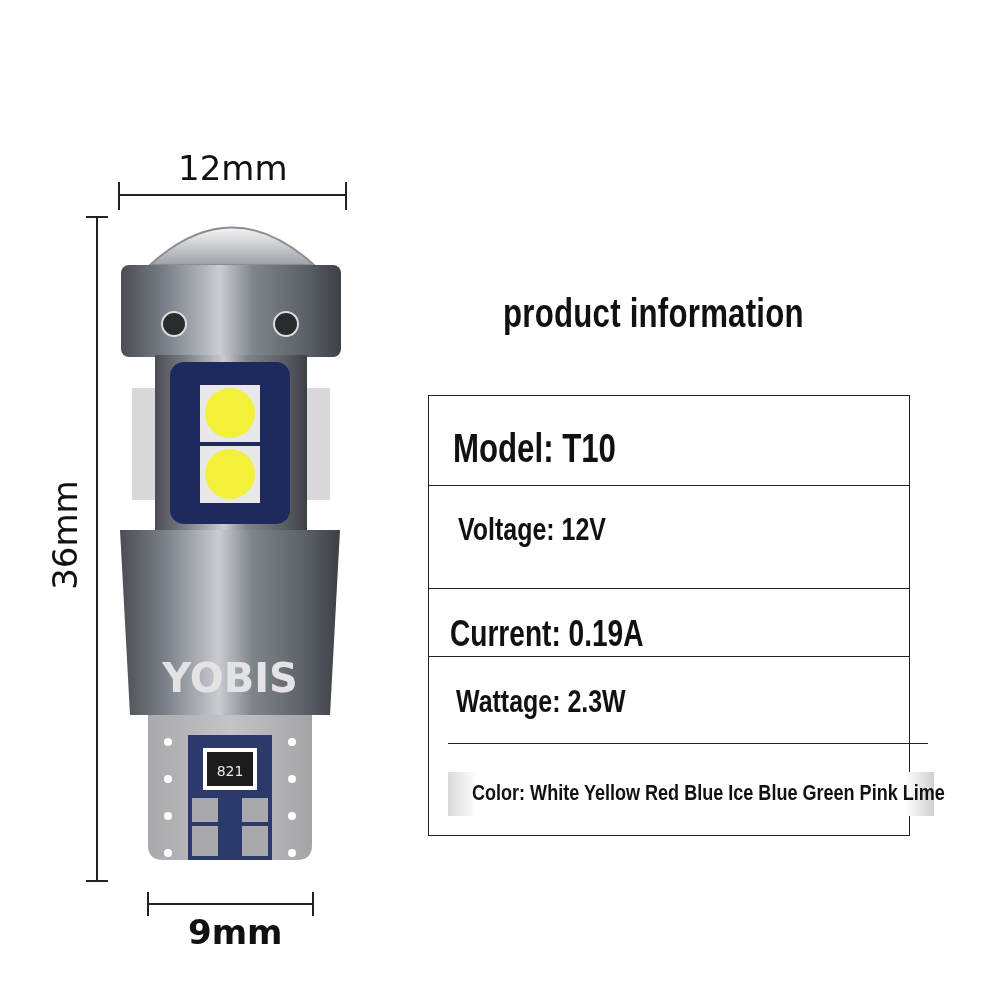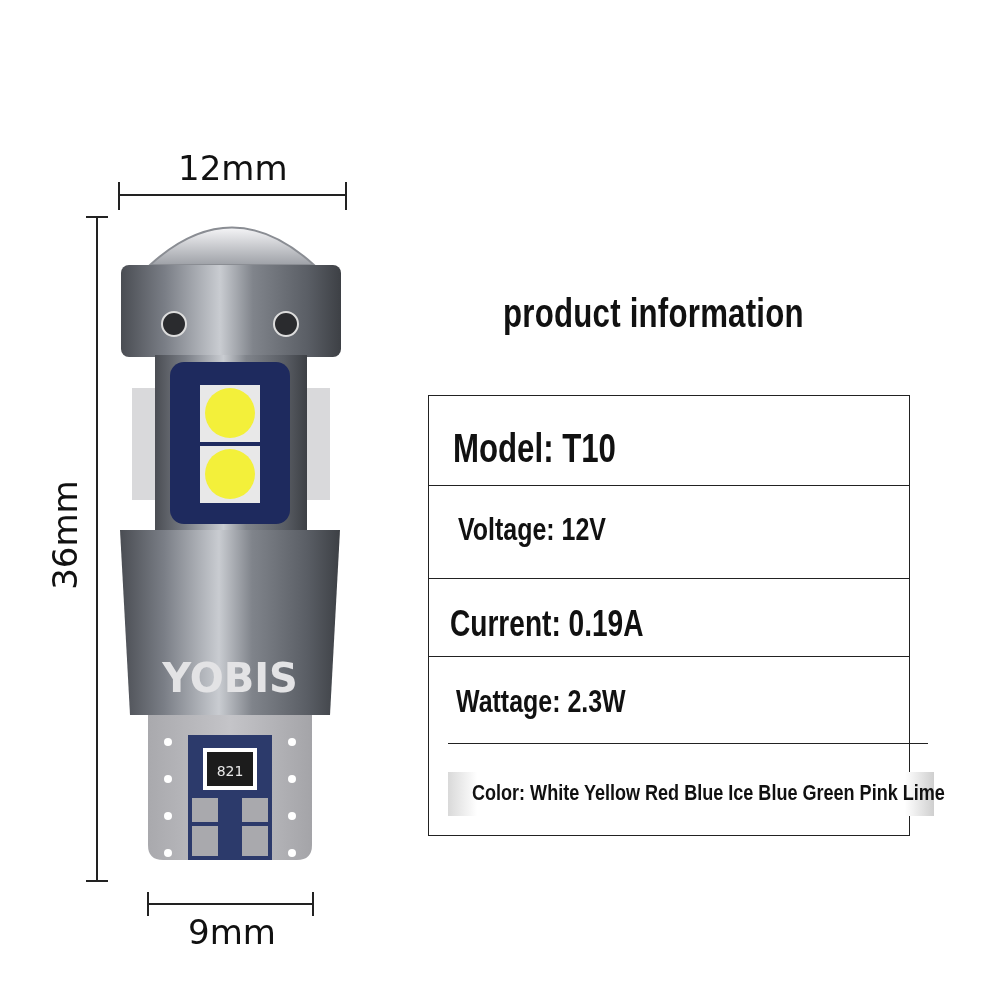--- a/index.html
+++ b/index.html
@@ -37,21 +37,21 @@
   <div class="dim-line" style="left:96px; top:216px; width:2px; height:665px;"></div>
   <div class="dim-line" style="left:86px; top:216px; width:22px; height:2px;"></div>
   <div class="dim-line" style="left:86px; top:880px; width:22px; height:2px;"></div>
   <div class="dim-label" style="left:10px; top:515px; transform:rotate(-90deg); transform-origin:center center; width:110px; text-align:center;">36mm</div>
 </div>
 
 <div>
   <div class="dim-line" style="left:147px; top:903px; width:166px; height:2px;"></div>
   <div class="dim-line" style="left:147px; top:892px; width:2px; height:24px;"></div>
   <div class="dim-line" style="left:312px; top:892px; width:2px; height:24px;"></div>
-  <div class="dim-label" style="left:188px; top:912px;">9mm</div>
+  <div class="dim-label" style="left:188px; top:912px;font-weight:bold;">9mm</div>
 </div>
 
 <div class="bulb">
   <svg width="260" height="680" viewBox="100 200 260 680" xmlns="http://www.w3.org/2000/svg">
     <defs>
       <linearGradient id="metal" x1="0" x2="1" y1="0" y2="0">
         <stop offset="0" stop-color="#4a4d53"></stop>
         <stop offset="0.2" stop-color="#7a7e86"></stop>
         <stop offset="0.45" stop-color="#c9ccd1"></stop>
         <stop offset="0.6" stop-color="#80848b"></stop>
@@ -110,21 +110,21 @@
 
 <div class="title">product information</div>
 
 <div class="table">
   <div class="row" style="top:0; height:90px;">
     <div class="cell-text" style="left:24px; top:30px; font-size:40px; transform:scaleX(0.78);">Model: T10</div>
   </div>
   <div class="row" style="top:89px; height:88px;">
     <div class="cell-text" style="left:29px; top:25px; font-size:32px; transform:scaleX(0.78);">Voltage: 12V</div>
   </div>
-  <div class="row" style="top:182px; height:105px;">
+  <div class="row" style="top:192px; height:105px;">
     <div class="cell-text" style="left:21px; top:24px; font-size:36px; transform:scaleX(0.78);">Current: 0.19A</div>
   </div>
   <div class="row" style="top:260px; height:88px;">
     <div class="cell-text" style="left:27px; top:26px; font-size:32px; transform:scaleX(0.78);">Wattage: 2.3W</div>
   </div>
   <div class="row" style="top:347px; height:92px;margin-left:19px;">
     <div class="color-band"></div>
     <div class="cell-text" style="left:24px; top:36px; font-size:22px; transform:scaleX(0.82);">Color: White Yellow Red Blue Ice Blue Green Pink Lime</div>
   </div>
 </div>

